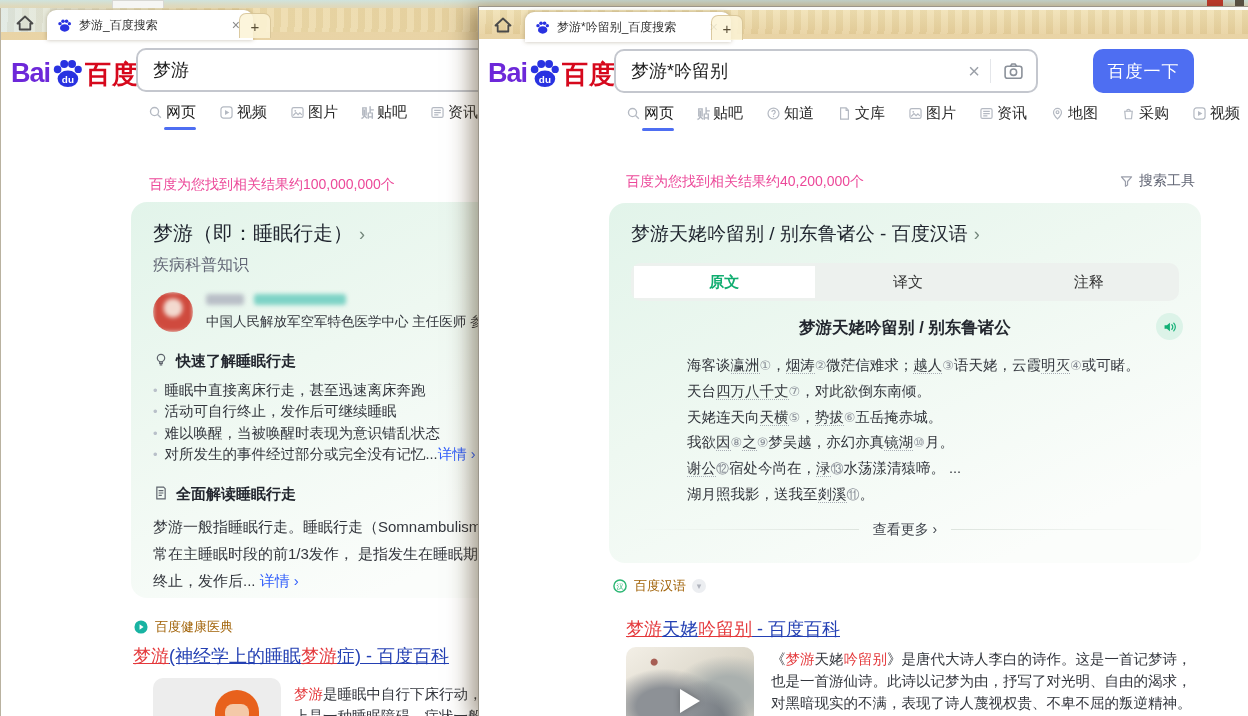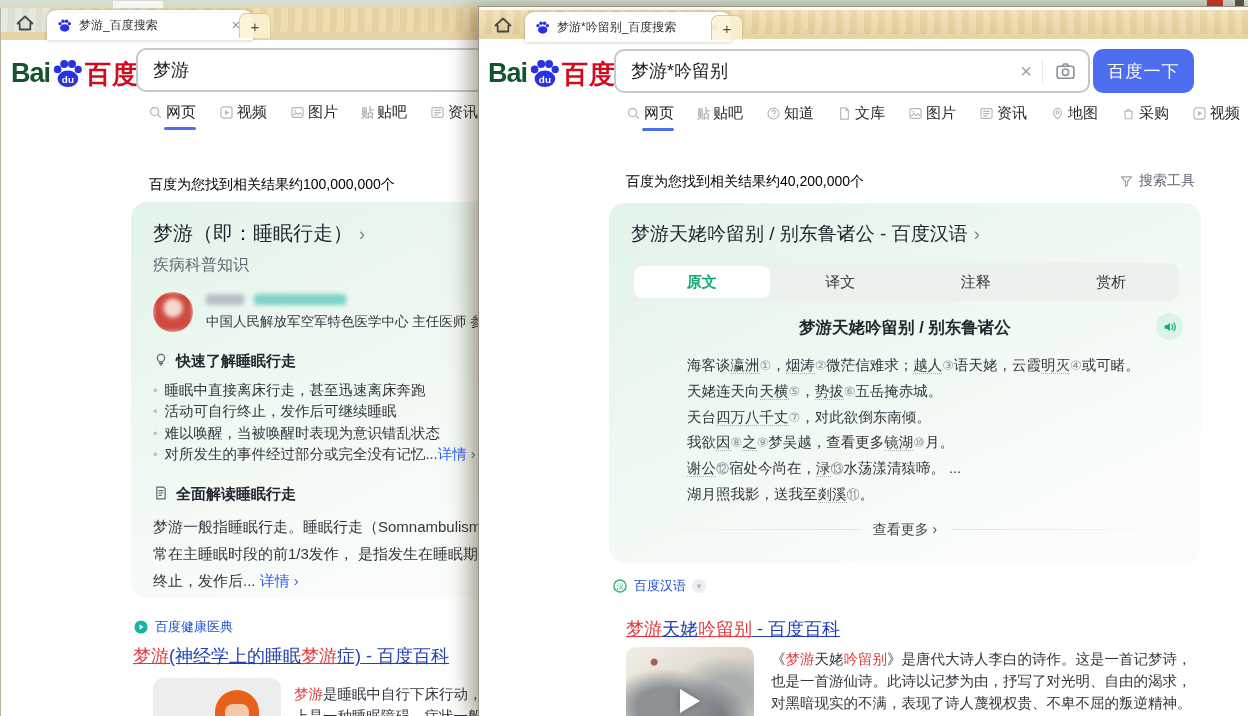--- a/index.html
+++ b/index.html
@@ -27,21 +27,21 @@
     box-shadow:0 0 4px rgba(90,70,30,.35);}
   .tab-title{font-size:12px;color:#333;white-space:nowrap;}
   .tab-close{margin-left:auto;color:#8a8a8a;font-size:14px;line-height:1;padding:2px 3px;}
   .tab-plus{position:absolute;top:5px;width:30px;height:24px;background:rgba(252,243,214,.85);
     border:1px solid rgba(180,150,90,.45);border-bottom:none;border-radius:7px 7px 0 0;z-index:2;
     display:flex;align-items:center;justify-content:center;font-size:15px;color:#5a4f38;}
   #win-left .tab-plus{left:238px;} #win-right .tab-plus{left:232px;}
   .win-body{position:absolute;left:0;right:0;top:32px;bottom:0;background:#fff;overflow:hidden;}
   
   .logo{position:absolute;display:flex;align-items:flex-end;gap:1px;}
-  .logo .bai{color:#14532d;font-weight:bold;font-size:27px;letter-spacing:-1px;line-height:1;}
+  .logo .bai{color:#6d28d9;font-weight:bold;font-size:27px;letter-spacing:-1px;line-height:1;}
   .logo .pawwrap{width:33px;height:33px;position:relative;top:3px;color:#2932e1;}
   .logo .cn{color:#d6081c;font-weight:bold;font-size:26px;line-height:1;letter-spacing:1px;}
   
   .search-box{position:absolute;height:44px;background:#fff;border:2px solid #c4c7ce;border-radius:10px;
     box-sizing:border-box;display:flex;align-items:center;}
   .search-text{font-size:18px;color:#1c1c1c;padding-left:15px;flex:1;white-space:nowrap;overflow:hidden;}
   .clear-x{color:#9ba0a8;font-size:20px;padding:0 10px;}
   .vdiv{width:1px;height:24px;background:#e4e6ea;}
   .cam{color:#8a9099;padding:0 12px;display:flex;}
   .cam svg{width:21px;height:21px;}
@@ -49,35 +49,35 @@
     display:flex;align-items:center;justify-content:center;font-size:17px;letter-spacing:1px;}
   
   .nav{position:absolute;display:flex;gap:23px;align-items:center;white-space:nowrap;}
   .nav-it{display:flex;align-items:center;gap:3px;font-size:15px;color:#2a2a2a;position:relative;padding-bottom:8px;}
   .nav-it .nico{color:#b4b9c2;display:flex;}
   .nav-it .nico svg{width:15px;height:15px;}
   .nav-it.active{color:#1a1a1a;}
   .nav-it.active::after{content:"";position:absolute;left:16px;right:0;bottom:0;height:3px;border-radius:2px;background:#4e6ef2;}
   .tico{font-style:normal;font-size:13px;font-weight:bold;line-height:1;}
   
-  .rinfo{position:absolute;font-size:14px;color:#000000;white-space:nowrap;}
+  .rinfo{position:absolute;font-size:14px;color:#ec4899;white-space:nowrap;}
   .stools{position:absolute;display:flex;align-items:center;gap:5px;font-size:14px;color:#626675;}
   .stools svg{width:15px;height:15px;color:#9b9fab;}
   
   .gcard{position:absolute;border-radius:16px;overflow:hidden;
     background:linear-gradient(155deg,#e2f4ea 0%,#eef8f1 40%,#fbfdfb 85%);}
   .gcard-inner{padding:18px 22px;position:relative;}
   .gc-title{font-size:19px;color:#1f242e;white-space:nowrap;}
   .gc-title .chev{color:#74877c;font-size:18px;margin-left:6px;}
   #win-left .gc-title{font-size:20px;}
   .gc-sub{font-size:16px;color:#626675;margin-top:8px;}
   
   .ctabs{margin-top:16px;height:38px;background:#edf1ee;border-radius:10px;display:flex;}
   .ctab{flex:1;display:flex;align-items:center;justify-content:center;font-size:15px;color:#333;}
-  .ctab.active{background:#fff;border-radius:8px;margin:3px;color:#10ad70;font-weight:bold;}
+  .ctab.active{background:#fff;border-radius:0;margin:3px;color:#10ad70;font-weight:bold;}
   
   .poem{position:relative;margin-top:16px;}
   .poem-title{text-align:center;font-size:16.5px;font-weight:bold;color:#23272f;}
   .poem-author{text-align:center;font-size:13.5px;color:#626675;margin-top:9px;}
   .speaker{position:absolute;right:-4px;top:-4px;width:27px;height:27px;border-radius:50%;background:#dcf3e8;
     display:flex;align-items:center;justify-content:center;color:#12b076;}
   .speaker svg{width:16px;height:16px;}
   .poem-lines{margin:14px 0 0 56px;}
   .poem-line{font-size:14.5px;color:#33363d;line-height:25.8px;white-space:nowrap;}
   .seg-u{border-bottom:1px dotted #a9aeb6;}
@@ -86,21 +86,21 @@
   .seg-blue{color:#2440b3;}
   .seg-dark{color:#33363d;}
   .view-more{display:flex;align-items:center;margin-top:13px;}
   .view-more .ln{flex:1;height:1px;}
   .view-more .ln.l{background:linear-gradient(90deg,rgba(0,0,0,0),#dde4de);}
   .view-more .ln.r{background:linear-gradient(270deg,rgba(0,0,0,0),#dde4de);}
   .view-more .vm-text{font-size:14px;color:#42464e;padding:0 14px;}
   
   .src-row{position:absolute;display:flex;align-items:center;gap:6px;}
   .src-row .sico{display:flex;} .src-row .sico svg{width:16px;height:16px;}
-  .src-label{font-size:13px;color:#1d4ed8;}
+  .src-label{font-size:13px;color:#a16207;}
   .src-badge{width:14px;height:14px;border-radius:50%;background:#eceef1;color:#b0b4bd;font-size:9px;
     display:flex;align-items:center;justify-content:center;}
   
   .res-title{position:absolute;font-size:18px;text-decoration:underline;white-space:nowrap;}
   .res-title span{text-decoration:underline;}
   .thumb{position:absolute;border-radius:10px;overflow:hidden;}
   .playtri{position:absolute;left:50%;top:50%;transform:translate(-50%,-50%);width:0;height:0;
     border-left:20px solid #fff;border-top:12px solid transparent;border-bottom:12px solid transparent;
     filter:drop-shadow(0 0 3px rgba(0,0,0,.25));}
   .res-desc{position:absolute;font-size:14.5px;line-height:21.8px;color:#33363d;}
@@ -352,21 +352,21 @@
             <circle cx="8" cy="15" r="4.6" fill="#2932e1"></circle>
               <circle cx="16" cy="8.5" r="4.8" fill="#2932e1"></circle>
             <circle cx="25.5" cy="8.5" r="4.8" fill="#2932e1"></circle>
               <circle cx="33" cy="15" r="4.4" fill="#2932e1"></circle>
             <ellipse cx="20.5" cy="26.5" rx="12.5" ry="10" fill="#2932e1"></ellipse>
             <text x="20.5" y="31" text-anchor="middle" font-size="12" font-weight="bold" fill="#ffffff">du</text>
           </svg>
         </span>
         <span class="cn">百度</span>
       </div>
-      <div class="search-box" style="left:135px;top:10px;width:476px;">
+      <div class="search-box" style="left:135px;top:10px;width:424px;">
         <div class="search-text">梦游*吟留别</div>
         <span class="clear-x">×</span>
         <span class="vdiv"></span>
         <span class="cam">
             <svg viewBox="0 0 20 20" fill="none" stroke="currentColor" stroke-width="1.5">
               <rect x="2" y="5" width="16" height="11.5" rx="2.2"></rect>
               <path d="M7 5l1.5-2.2h3L13 5"></path>
               <circle cx="10" cy="10.7" r="3"></circle>
             </svg>
           </span>
@@ -466,38 +466,37 @@
       </div>
 
       <div class="gcard" style="left:130px;top:164px;width:592px;height:360px;">
         <div class="gcard-inner">
           <div class="gc-title"><span>梦游天姥吟留别 / 别东鲁诸公 - 百度汉语</span><span class="chev">›</span></div>
           <div class="ctabs">
 
           <div class="ctab active">原文</div>
               <div class="ctab">译文</div>
               <div class="ctab">注释</div>
-              <div class="ctab">赏析</div>
             </div>
           <div class="poem">
             <div class="poem-title">梦游天姥吟留别 / 别东鲁诸公</div>
             <div class="speaker">
                 <span style="display:flex;">
                   <svg viewBox="0 0 20 20">
                     <path d="M3.2 7.8v4.4h2.9l3.8 3V4.8l-3.8 3z" fill="currentColor"></path>
                     <path d="M12.3 7.2a3.9 3.9 0 0 1 0 5.6M14.7 5.2a6.8 6.8 0 0 1 0 9.6" fill="none" stroke="currentColor" stroke-width="1.5" stroke-linecap="round"></path>
                   </svg>
                 </span>
               </div>
             <div class="poem-lines">
 
             <div class="poem-line"><span>海客谈</span><span class="seg-u">瀛洲</span><span class="seg-n">①</span><span>，</span><span class="seg-u">烟涛</span><span class="seg-n">②</span><span>微茫信难求；</span><span class="seg-u">越人</span><span class="seg-n">③</span><span>语天姥，云霞</span><span class="seg-u">明灭</span><span class="seg-n">④</span><span>或可睹。</span></div>
+                <div class="poem-line"><span>天台</span><span class="seg-u">四万八千丈</span><span class="seg-n">⑦</span><span>，对此欲倒东南倾。</span></div>
                 <div class="poem-line"><span>天姥连天向</span><span class="seg-u">天横</span><span class="seg-n">⑤</span><span>，</span><span class="seg-u">势拔</span><span class="seg-n">⑥</span><span>五岳掩赤城。</span></div>
-                <div class="poem-line"><span>天台</span><span class="seg-u">四万八千丈</span><span class="seg-n">⑦</span><span>，对此欲倒东南倾。</span></div>
-                <div class="poem-line"><span>我欲</span><span class="seg-u">因</span><span class="seg-n">⑧</span><span class="seg-u">之</span><span class="seg-n">⑨</span><span>梦吴越，查看更多</span><span class="seg-u">镜湖</span><span class="seg-n">⑩</span><span>月。</span></div>
+                <div class="poem-line"><span>我欲</span><span class="seg-u">因</span><span class="seg-n">⑧</span><span class="seg-u">之</span><span class="seg-n">⑨</span><span>梦吴越，亦幻亦真</span><span class="seg-u">镜湖</span><span class="seg-n">⑩</span><span>月。</span></div>
                 <div class="poem-line"><span class="seg-u">谢公</span><span class="seg-n">⑫</span><span>宿处今尚在，</span><span class="seg-u">渌</span><span class="seg-n">⑬</span><span>水荡漾清猿啼。 ...</span></div>
                 <div class="poem-line"><span>湖月照我影，送我至</span><span class="seg-u">剡溪</span><span class="seg-n">⑪</span><span>。</span></div>
               </div>
             <div class="view-more">
               <span class="ln l"></span>
               <span class="vm-text">查看更多 ›</span>
               <span class="ln r"></span>
             </div>
           </div>
         </div>

